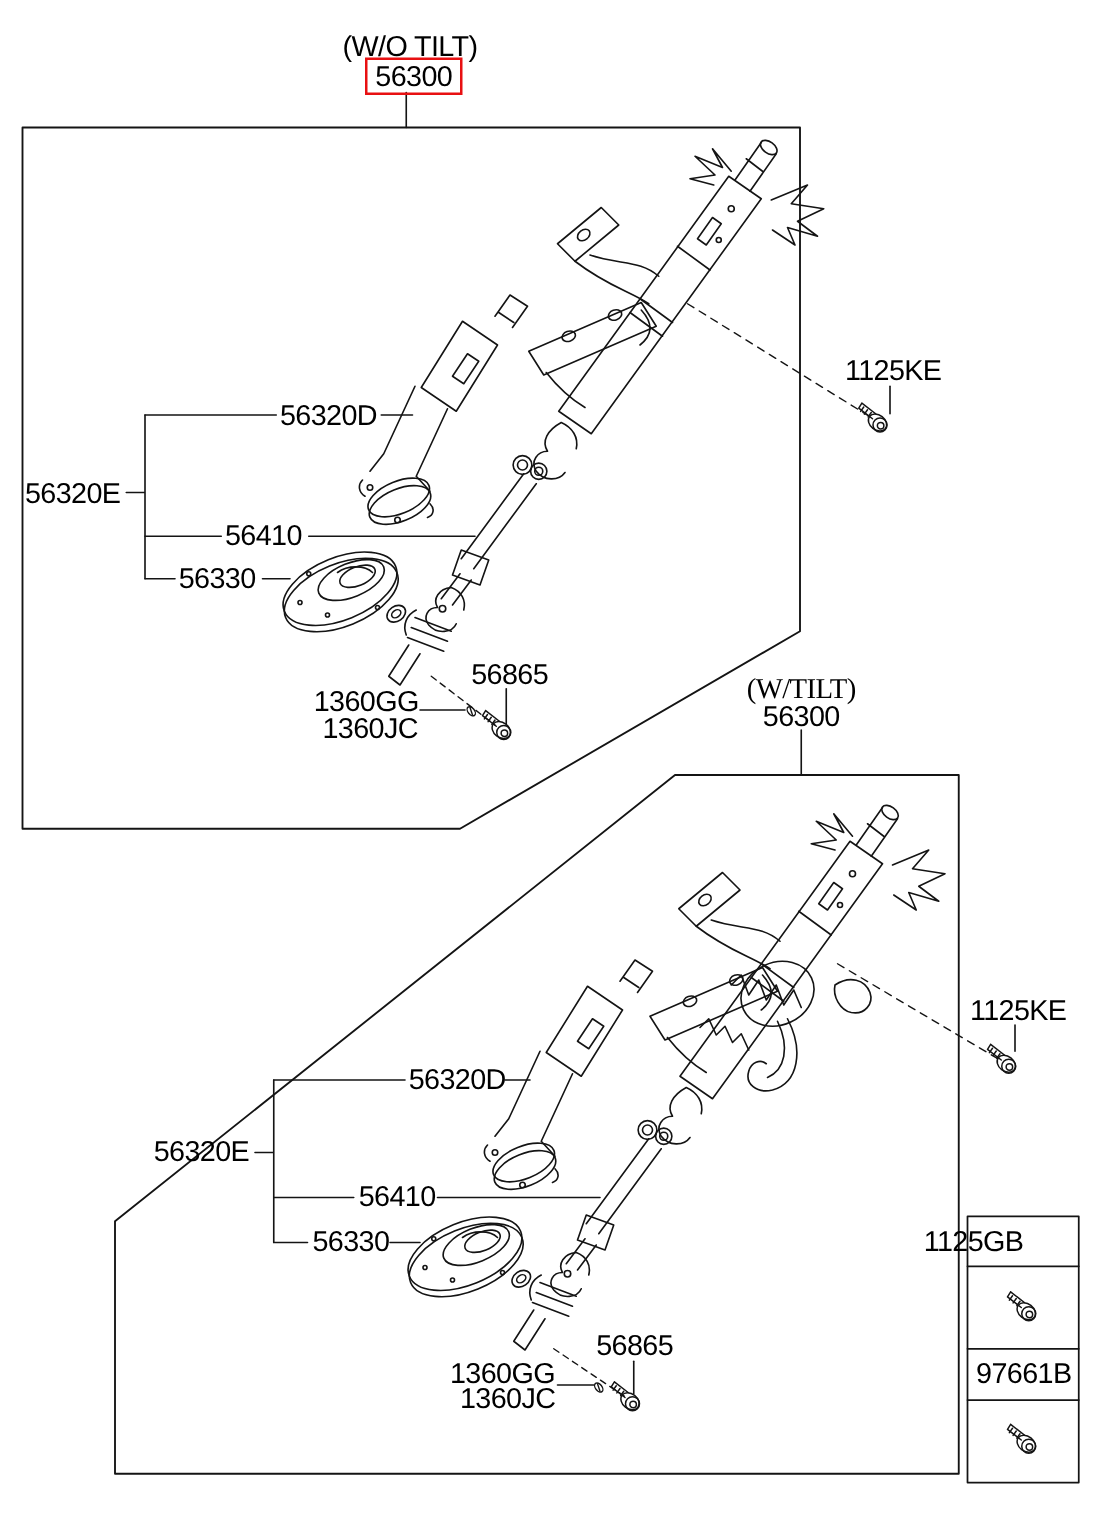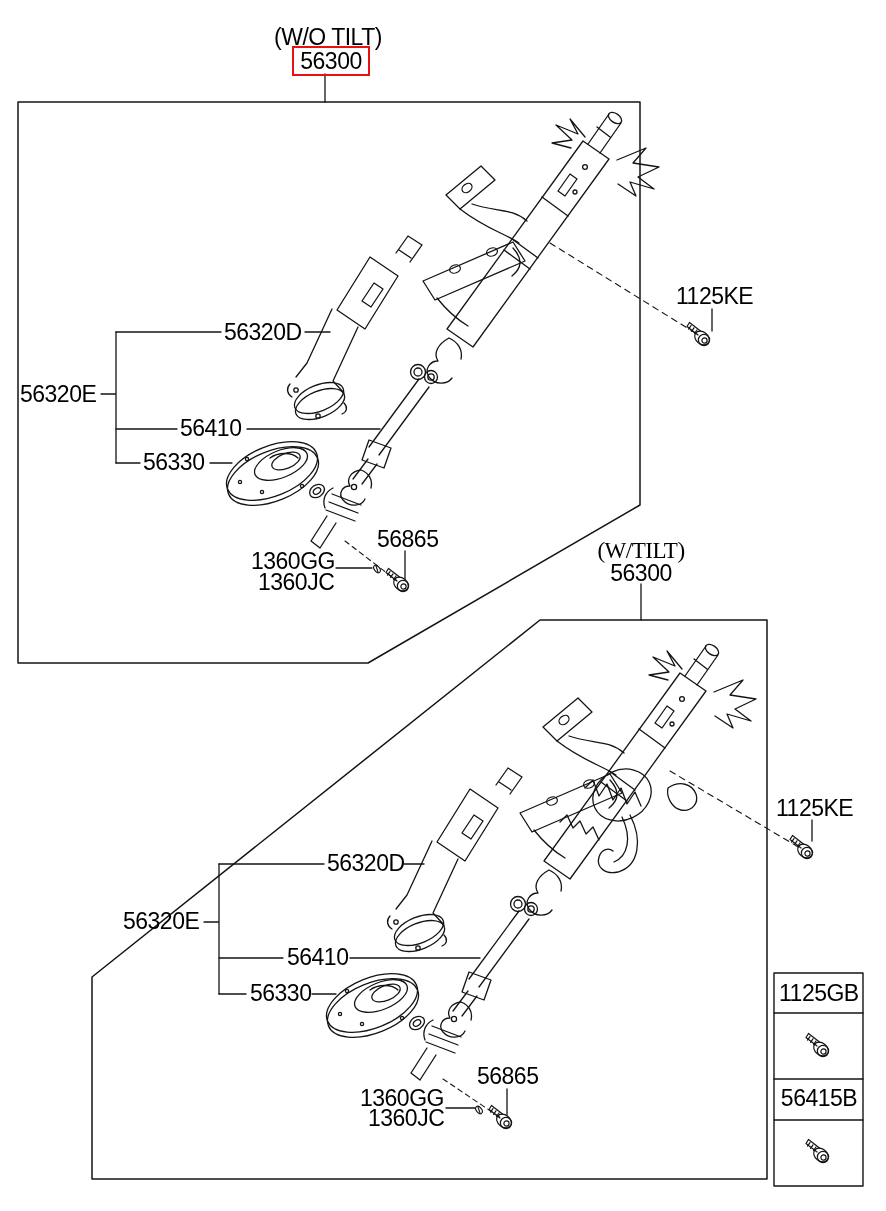--- a/index.html
+++ b/index.html
@@ -174,16 +174,16 @@
 
 <div class="lbl" style="left:327px;top:851px;">56320D</div>
 <div class="lbl" style="left:123px;top:909px;">56320E</div>
 <div class="lbl" style="left:287px;top:945px;">56410</div>
 <div class="lbl" style="left:250px;top:981px;">56330</div>
 <div class="lbl" style="left:776px;top:796px;">1125KE</div>
 <div class="lbl" style="left:477px;top:1064px;">56865</div>
 <div class="lbl" style="left:360px;top:1086px;">1360GG</div>
 <div class="lbl" style="left:368px;top:1106px;">1360JC</div>
 
-<div class="lbl ctr" style="left:779px;top:981px;width:70px;">1125GB</div>
-<div class="lbl ctr" style="left:775px;top:1086px;width:88px;">56415B</div>
+<div class="lbl ctr" style="left:739px;top:981px;width:70px;">1125GB</div>
+<div class="lbl ctr" style="left:775px;top:1086px;width:88px;">97661B</div>
 
 </div>
 
 </body></html>

